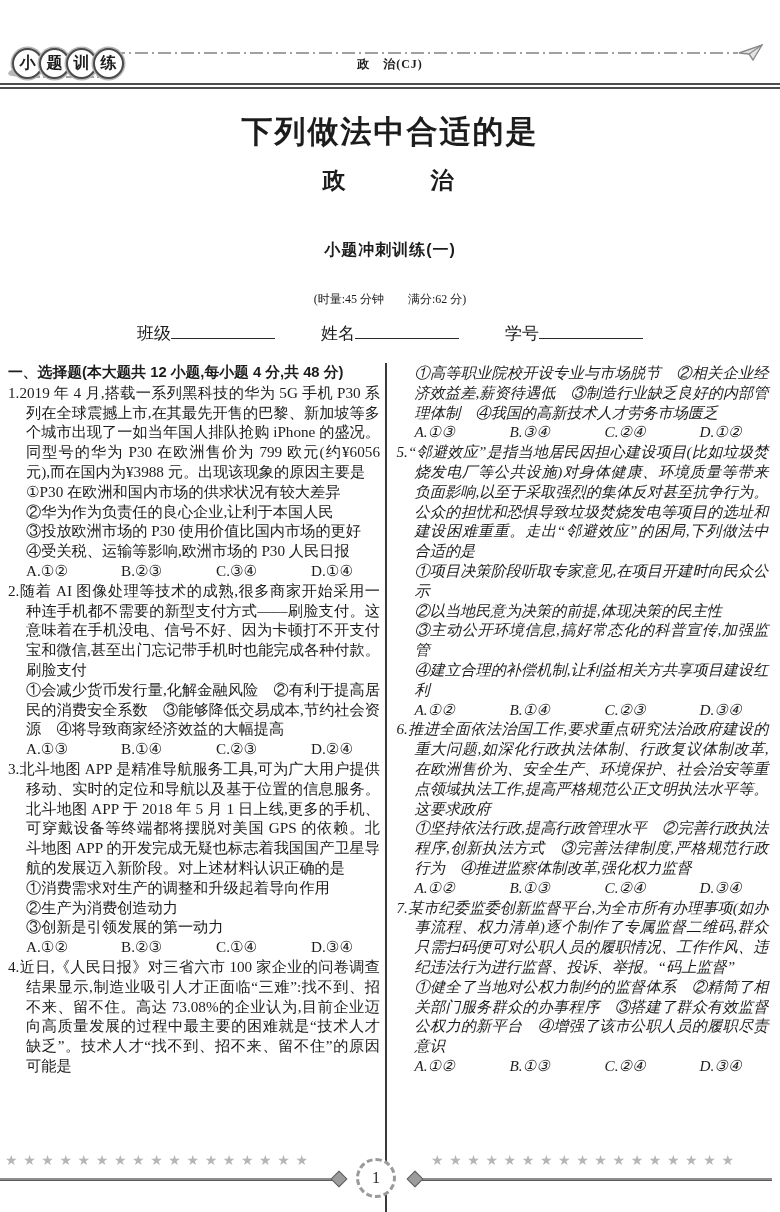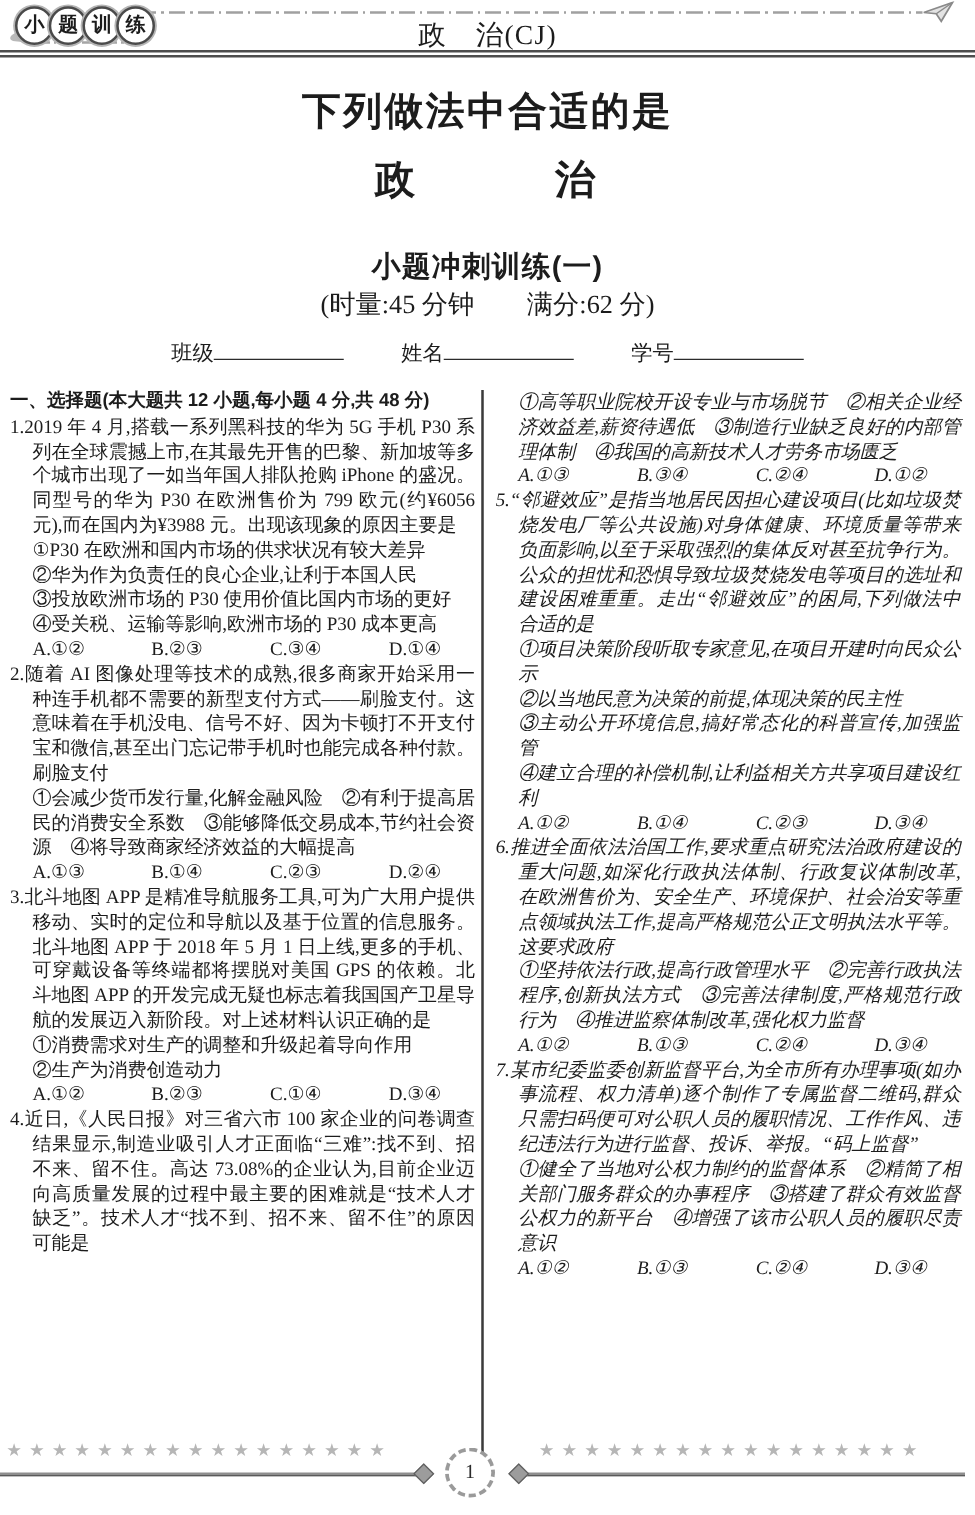--- a/index.html
+++ b/index.html
@@ -19,31 +19,31 @@
   }
   .ink-smudge{position:absolute;left:8px;top:24px;width:26px;height:9px;
     background:#b9b9b9;border-radius:60% 40% 50% 50%;transform:rotate(-8deg);}
   .logo-underline{position:absolute;left:30px;top:33px;width:80px;height:2px;
     background:repeating-linear-gradient(90deg,#a5a5a5 0 10px,transparent 10px 13px,#a5a5a5 13px 15px,transparent 15px 18px);}
   .dash-trail{position:absolute;left:112px;right:42px;top:9px;height:2px;
     background:repeating-linear-gradient(90deg,#a0a0a0 0 13px,transparent 13px 17px,#a0a0a0 17px 19px,transparent 19px 23px);}
   .trail-hook{position:absolute;left:104px;top:9px;width:2px;height:24px;background:#b5b5b5;transform:rotate(18deg);}
   .plane{position:absolute;right:16px;top:1px;width:26px;height:18px;}
   .banner-subject{
-    text-align:center;font-weight:normal;font-size:22px;padding-top:13px;
-    letter-spacing:1px;font-family:"Liberation Serif",serif;
+    text-align:center;font-weight:bold;font-size:12px;padding-top:13px;
+    letter-spacing:1px;font-family:"Liberation Serif",serif;margin-top:43px;
   }
   .double-rule{position:absolute;top:40px;left:0;right:0;height:6px;
     border-top:2.5px solid #4d4d4d;border-bottom:2px solid #4d4d4d;box-sizing:border-box;}
   
   .title-main{text-align:center;font-size:31px;font-weight:bold;margin-top:21px;letter-spacing:2px;}
-  .subject-large{text-align:center;font-size:32px;font-weight:bold;margin-top:12px;letter-spacing:4px;}
-  .section-title{text-align:center;font-size:23px;font-weight:bold;margin-top:32px;
+  .subject-large{text-align:center;font-size:23px;font-weight:bold;margin-top:12px;letter-spacing:4px;}
+  .section-title{text-align:center;font-size:16px;font-weight:bold;margin-top:44px;
     font-family:"Liberation Sans","DejaVu Sans",sans-serif;letter-spacing:1px;}
-  .meta-line{text-align:center;font-size:21px;}
+  .meta-line{text-align:center;font-size:12px;margin-top:30px;}
   .fields{display:flex;justify-content:center;gap:46px;margin-top:14px;font-size:17px;}
   .field{white-space:nowrap;}
   .field-blank{display:inline-block;width:104px;height:15px;border-bottom:1.5px solid #2b2b2b;vertical-align:baseline;}
   
   .main{display:flex;margin-top:18px;padding-left:8px;min-height:858px;align-items:stretch;}
   .col-left{width:372px;}
   .divider{width:1.5px;background:#3a3a3a;margin-left:5px;}
   .col-right{width:372px;padding-left:10px;font-style:italic;}
   .blk{font-size:15.2px;line-height:19.8px;text-align:justify;}
   .section-line{font-family:"Liberation Sans","DejaVu Sans",sans-serif;font-weight:bold;font-size:14.8px;text-align:left;}
@@ -108,38 +108,39 @@
   </span>
 </div>
 
 <div class="main">
   <div class="col-left" id="col-left">
       <div class="blk section-line">一、选择题(本大题共 12 小题,每小题 4 分,共 48 分)</div>
       <div class="blk q"><span>1.</span><span>2019 年 4 月,搭载一系列黑科技的华为 5G 手机 P30 系列在全球震撼上市,在其最先开售的巴黎、新加坡等多个城市出现了一如当年国人排队抢购 iPhone 的盛况。同型号的华为 P30 在欧洲售价为 799 欧元(约¥6056 元),而在国内为¥3988 元。出现该现象的原因主要是</span></div>
       <div class="blk sub">①P30 在欧洲和国内市场的供求状况有较大差异</div>
       <div class="blk sub">②华为作为负责任的良心企业,让利于本国人民</div>
       <div class="blk sub">③投放欧洲市场的 P30 使用价值比国内市场的更好</div>
-      <div class="blk sub">④受关税、运输等影响,欧洲市场的 P30 成本更高</div>
+      <div class="blk sub">④受关税、运输等影响,欧洲市场的 P30 人民日报</div>
       <div class="blk choices">
         <span>A.①②</span>
         <span>B.②③</span>
         <span>C.③④</span>
         <span>D.①④</span>
       </div>
       <div class="blk q"><span>2.</span><span>随着 AI 图像处理等技术的成熟,很多商家开始采用一种连手机都不需要的新型支付方式——刷脸支付。这意味着在手机没电、信号不好、因为卡顿打不开支付宝和微信,甚至出门忘记带手机时也能完成各种付款。刷脸支付</span></div>
       <div class="blk sub">①会减少货币发行量,化解金融风险　②有利于提高居民的消费安全系数　③能够降低交易成本,节约社会资源　④将导致商家经济效益的大幅提高</div>
       <div class="blk choices">
         <span>A.①③</span>
         <span>B.①④</span>
         <span>C.②③</span>
         <span>D.②④</span>
       </div>
       <div class="blk q"><span>3.</span><span>北斗地图 APP 是精准导航服务工具,可为广大用户提供移动、实时的定位和导航以及基于位置的信息服务。北斗地图 APP 于 2018 年 5 月 1 日上线,更多的手机、可穿戴设备等终端都将摆脱对美国 GPS 的依赖。北斗地图 APP 的开发完成无疑也标志着我国国产卫星导航的发展迈入新阶段。对上述材料认识正确的是</span></div>
       <div class="blk sub">①消费需求对生产的调整和升级起着导向作用</div>
       <div class="blk sub">②生产为消费创造动力</div>
+      <div class="blk sub">③创新是引领发展的第一动力</div>
       <div class="blk choices">
         <span>A.①②</span>
         <span>B.②③</span>
         <span>C.①④</span>
         <span>D.③④</span>
       </div>
       <div class="blk q"><span>4.</span><span>近日,《人民日报》对三省六市 100 家企业的问卷调查结果显示,制造业吸引人才正面临“三难”:找不到、招不来、留不住。高达 73.08%的企业认为,目前企业迈向高质量发展的过程中最主要的困难就是“技术人才缺乏”。技术人才“找不到、招不来、留不住”的原因可能是</span></div>
     </div>
   <div class="divider"></div>
   <div class="col-right" id="col-right">

